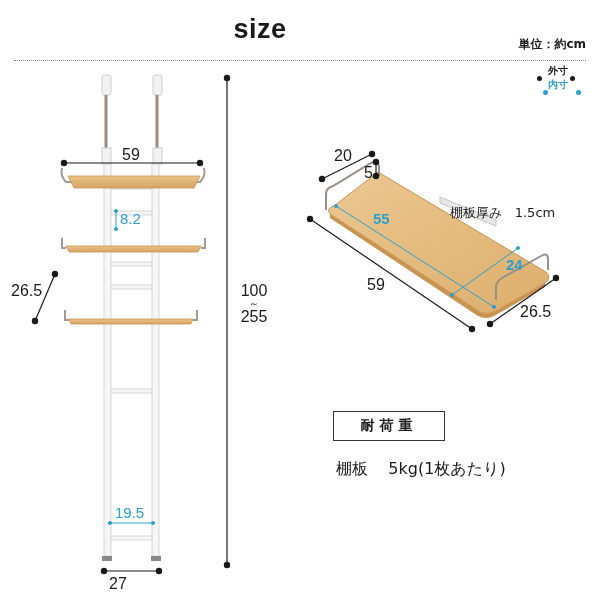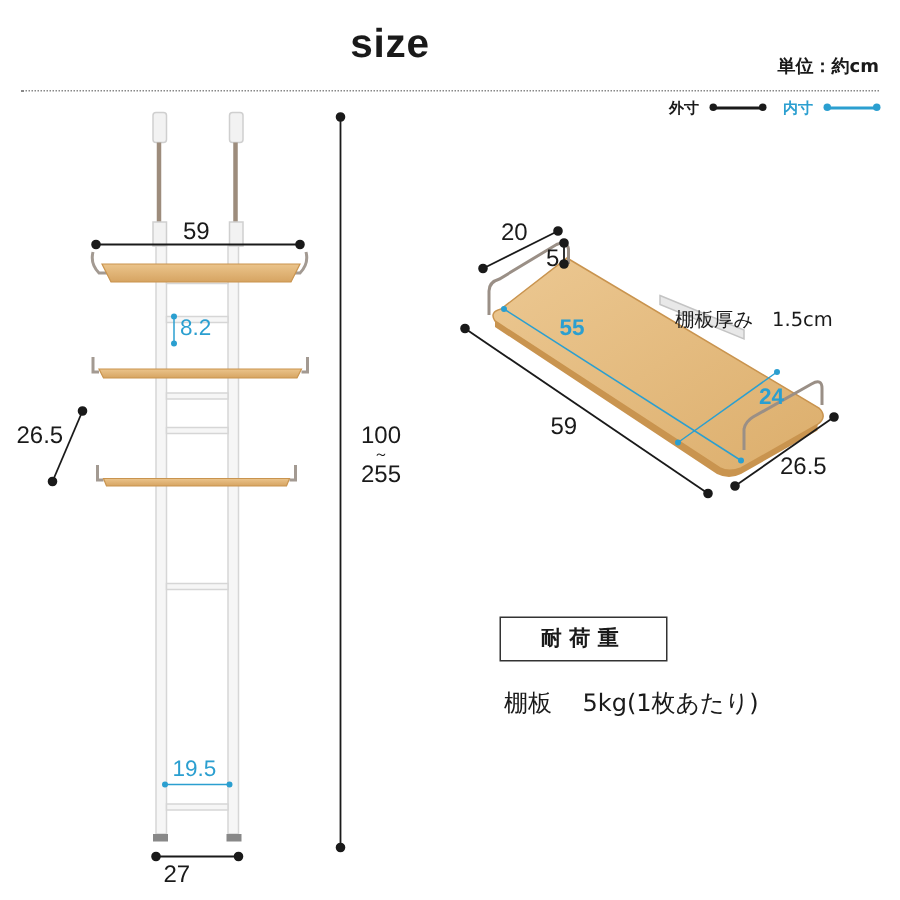--- a/index.html
+++ b/index.html
@@ -2,21 +2,21 @@
 <html><head>
 <meta charset="utf-8">
 <style>
   html, body { margin:0; padding:0; background:#ffffff; }
   body { width:600px; height:600px; position:relative; overflow:hidden;
          font-family:"Liberation Sans", "DejaVu Sans", sans-serif; color:#1a1a1a; }
   .abs { position:absolute; }
   .title { left:0; width:520px; top:14px; text-align:center; font-size:27px; font-weight:bold; letter-spacing:0.5px; }
   .unit { right:14px; top:36px; font-size:12px; font-weight:bold; font-family:"DejaVu Sans", sans-serif; }
   .dotted { left:14px; right:14px; top:60px; border-top:1.5px dotted #888; }
-  .legend { top:64px; right:14px; height:16px; display:flex; align-items:center; font-size:10px; font-weight:bold; font-family:"DejaVu Sans", sans-serif; }
+  .legend { top:64px; right:14px; height:16px; display:flex; align-items:center; font-size:10px; font-weight:bold; font-family:"DejaVu Sans", sans-serif;flex-direction:column; }
   .legend .lbl { margin-right:8px; }
   .legend .line { position:relative; width:36px; height:1.5px; margin-right:12px; }
   .legend .line::before, .legend .line::after { content:""; position:absolute; top:-2px; width:5px; height:5px; border-radius:50%; background:inherit; }
   .legend .line::before { left:-1px; } .legend .line::after { right:-1px; }
   .dim { font-size:16px; font-weight:normal;text-align:right; }
   .dim-blue { color:#2b9fd0; font-size:15px;text-align:center; }
   svg { position:absolute; left:0; top:0; }
   .load-box { left:333px; top:411px; width:112px; height:30px; border:1.5px solid #333; box-sizing:border-box;
               display:flex; align-items:center; justify-content:center; font-size:14px; font-weight:bold; letter-spacing:5px;
               font-family:"DejaVu Sans", sans-serif; }

